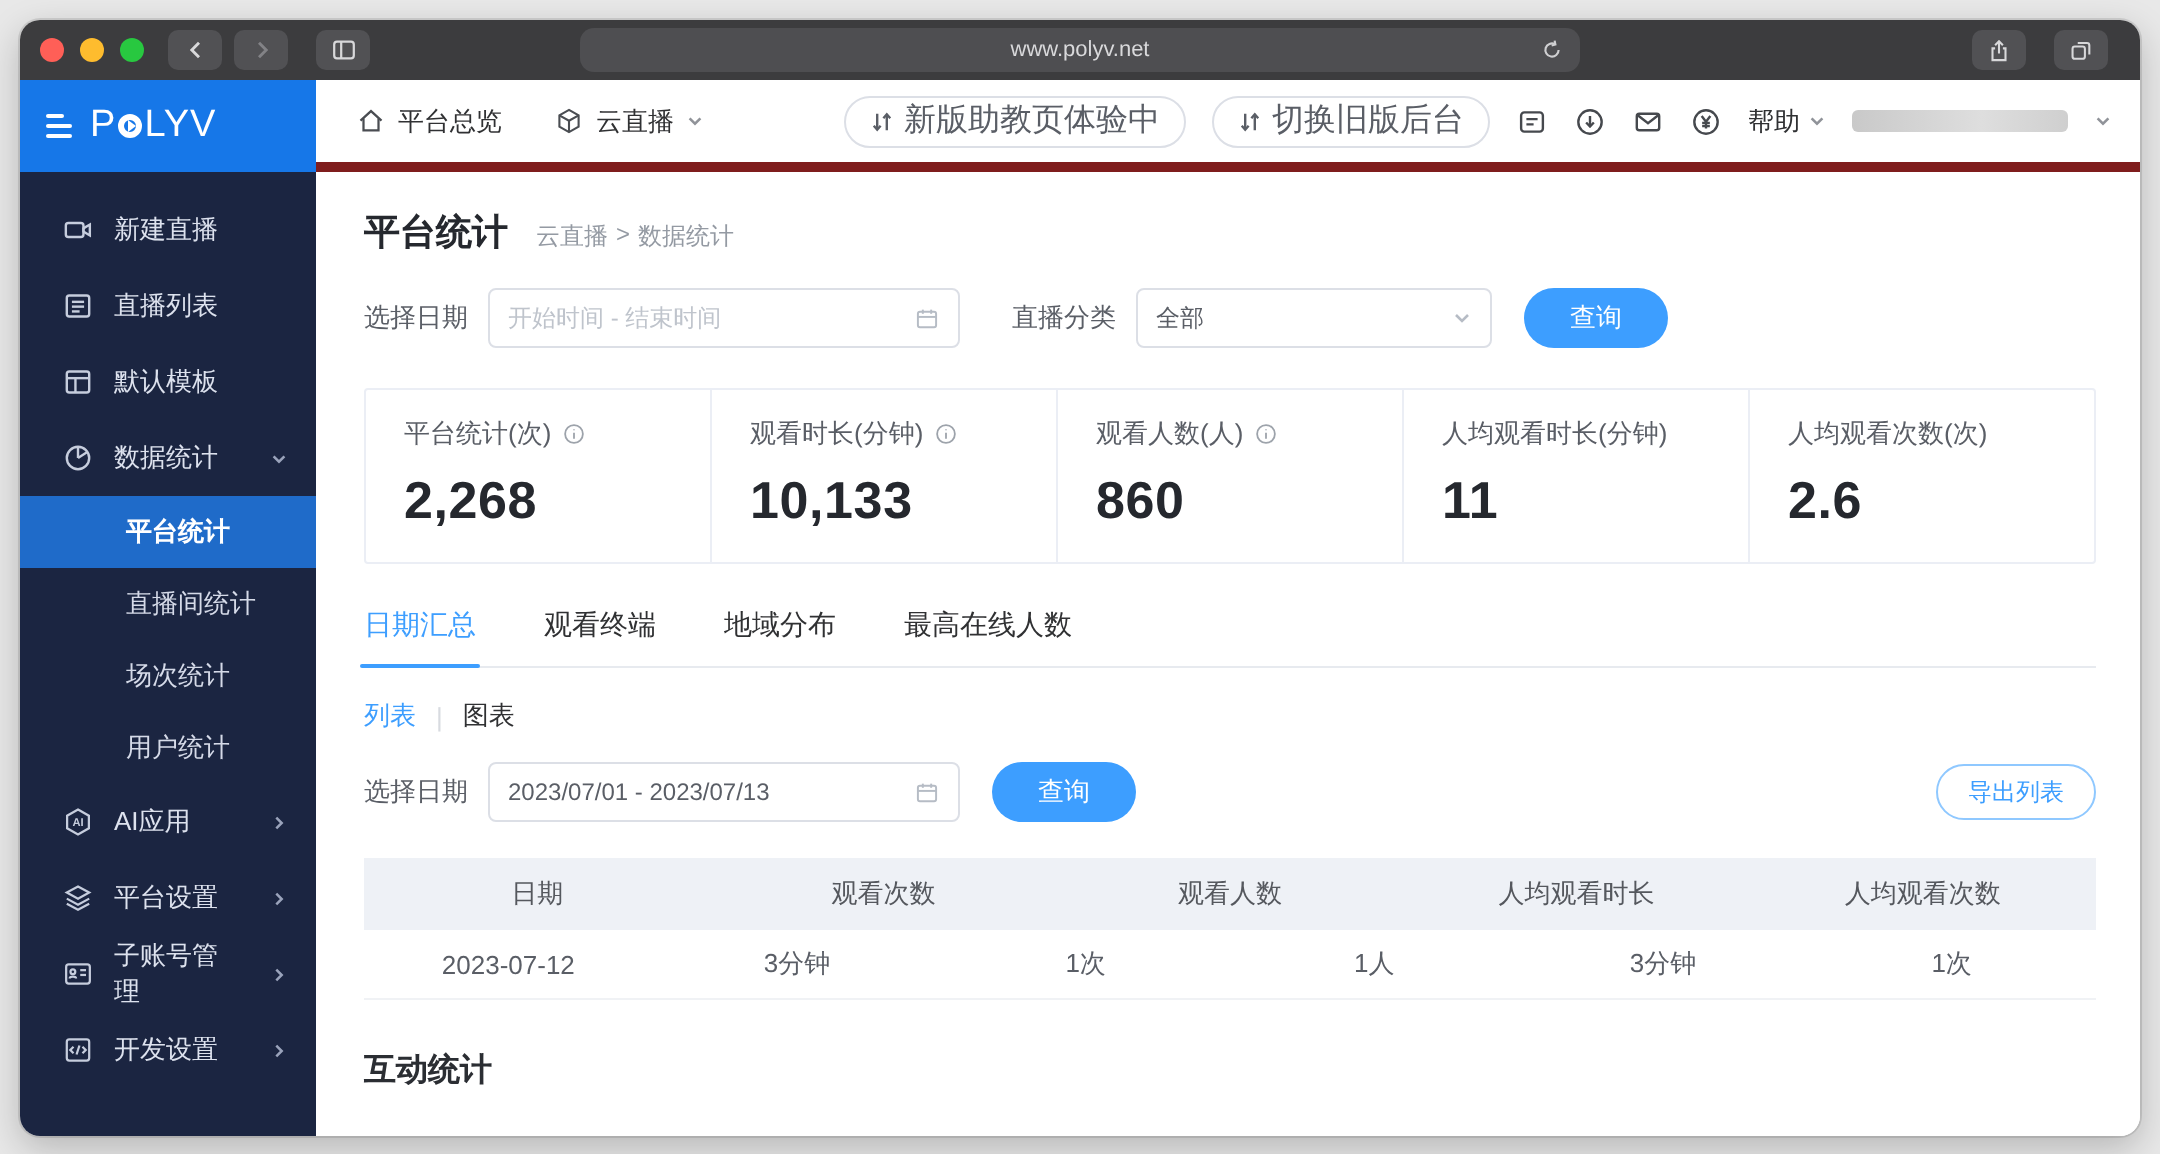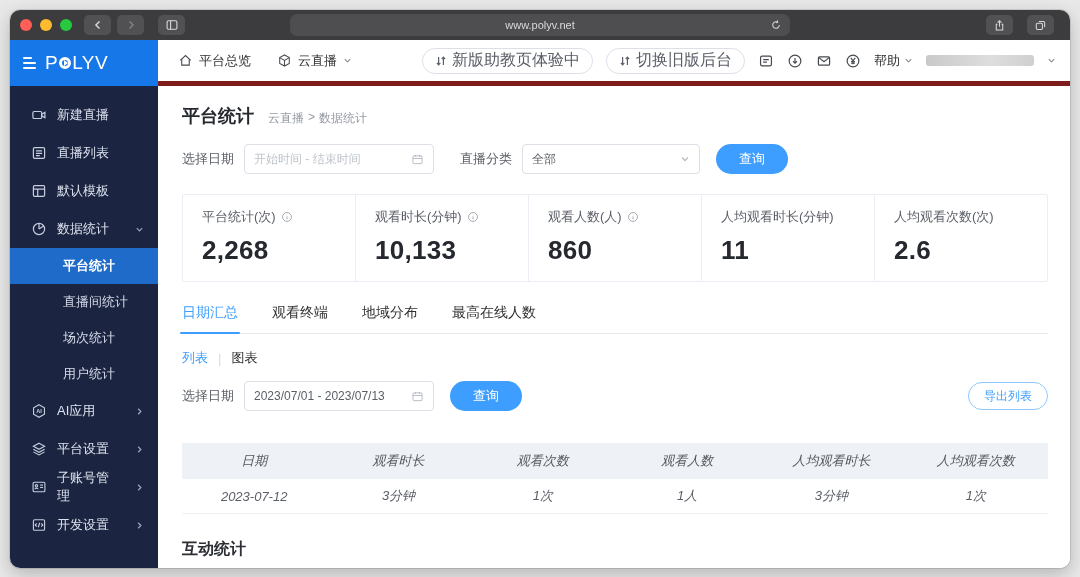--- a/index.html
+++ b/index.html
@@ -55,21 +55,21 @@
   .main { background:#fff; padding:18px 22px 0 24px; overflow:hidden; font-size:13px; color:#303133; }
   .title-row { display:flex; align-items:baseline; gap:14px; }
   .page-title { font-size:18px; font-weight:600; color:#25282e; }
   .crumbs { font-size:12px; color:#949a a3; color:#949aa3; display:flex; gap:4px; }
 
   .frow { display:flex; align-items:center; margin-top:16px; }
   .flabel { color:#5a5e66; margin-right:10px; }
   .inputbox { height:30px; border:1px solid #dcdfe6; border-radius:4px; background:#fff; display:flex; align-items:center; padding:0 9px; font-size:12px; color:#5a5e66; }
   .inputbox .ph { color:#bfc4cc; }
   .inputbox .tailic { margin-left:auto; color:#b6bcc5; }
-  .datebox { width:190px; }
+  .datebox { width:236px; }
   .selbox { width:178px; margin-left:0; }
   .gap26 { width:26px; }
   .btn-primary { height:30px; padding:0 23px; margin-left:16px; border:none; background:#3d9eff; color:#fff; font-size:13px; border-radius:15px; display:flex; align-items:center; cursor:pointer; }
 
   .stats { margin-top:20px; border:1px solid #ebeef5; border-radius:2px; display:flex; }
   .stat { flex:1; padding:13px 8px 15px 19px; }
   .stat + .stat { border-left:1px solid #ebeef5; }
   .stat-label { color:#5a5e66; font-size:13px; display:flex; align-items:center; gap:5px; }
   .stat-label .info { color:#9da3ab; }
   .stat-value { margin-top:9px; font-size:26px; font-weight:600; color:#25282e; letter-spacing:.3px; }
@@ -80,21 +80,21 @@
   .tab.active::after { content:""; position:absolute; left:-2px; right:-2px; bottom:-1px; height:2px; background:#3d9eff; border-radius:1px; }
 
   .vtoggle { margin-top:15px; display:flex; align-items:center; gap:10px; font-size:13px; }
   .vtoggle .on { color:#3d9eff; cursor:pointer; }
   .vtoggle .sep { color:#d8dbe0; }
   .vtoggle .off { color:#303133; cursor:pointer; }
 
   .frow2 { margin-top:14px; display:flex; align-items:center; }
   .btn-outline { margin-left:auto; height:28px; padding:0 15px; background:#fff; border:1px solid #8fc8ff; color:#3d9eff; font-size:12px; border-radius:14px; display:flex; align-items:center; cursor:pointer; }
 
-  .table { margin-top:32px;font-style:italic; }
+  .table { margin-top:18px; }
   .thead { display:flex; height:36px; background:#eef1f6; align-items:center; }
   .thead .cell { font-weight:400; color:#55585e; }
   .cell { flex:1; text-align:center; font-size:13px; color:#5a5e66; }
   .trow { display:flex; height:35px; align-items:center; border-bottom:1px solid #f0f2f5; }
 
   .section-title { margin-top:25px; font-size:16px; font-weight:700; color:#2b2e33; }
 </style>
 </head>
 <body>
 
@@ -496,21 +496,20 @@
               </svg>
           </span>
         </span>
         <button class="btn-primary">查询</button>
         <button class="btn-outline">导出列表</button>
       </div>
 
       <div class="table">
         <div class="thead">
           <span class="cell">日期</span>
-          <span class="cell">观看时长</span>
           <span class="cell">观看次数</span>
           <span class="cell">观看人数</span>
           <span class="cell">人均观看时长</span>
           <span class="cell">人均观看次数</span>
         </div>
         <div class="trow">
           <span class="cell">2023-07-12</span>
           <span class="cell">3分钟</span>
           <span class="cell">1次</span>
           <span class="cell">1人</span>

